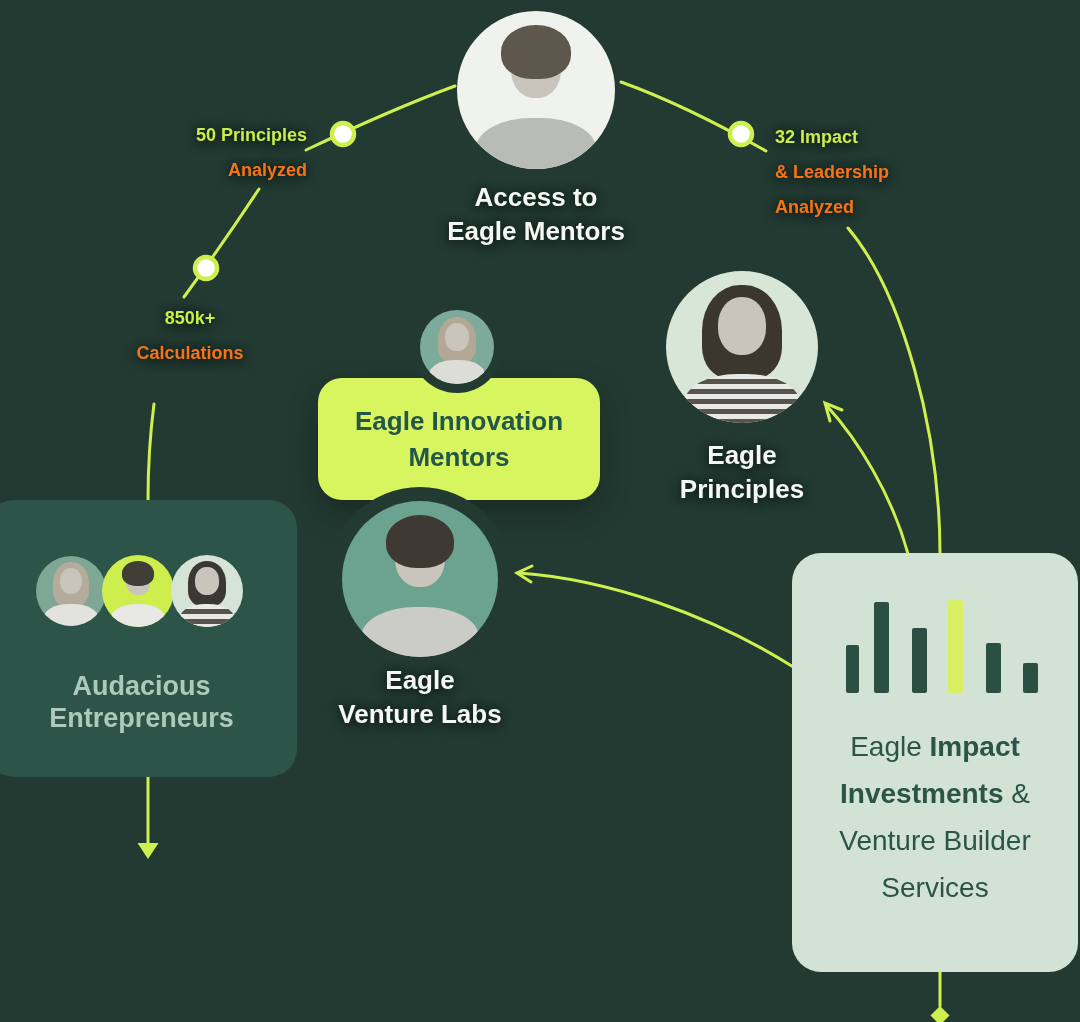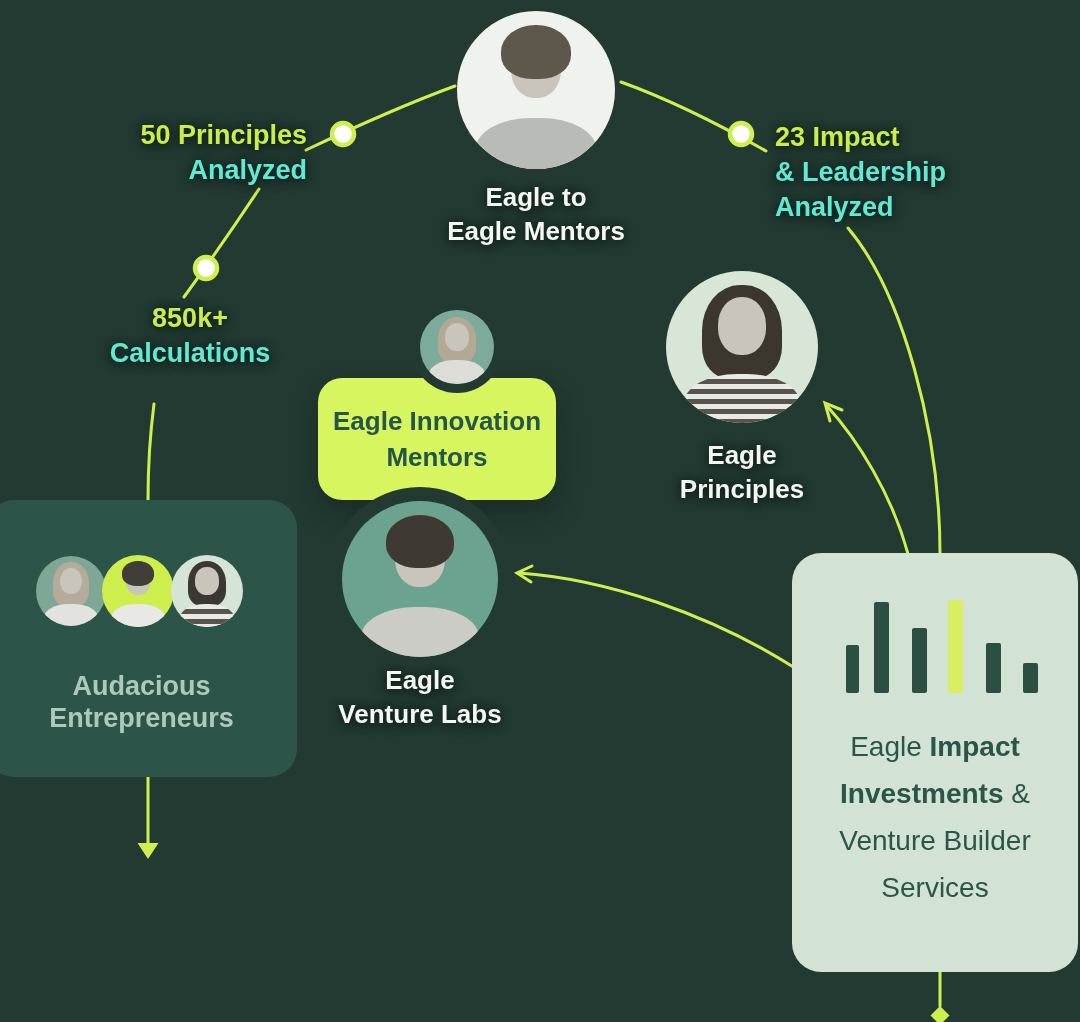--- a/index.html
+++ b/index.html
@@ -5,37 +5,37 @@
   html,body{margin:0;padding:0;background:#17261f;}
   #canvas{
     position:relative;width:1080px;height:1022px;overflow:hidden;
     background:#223A32;
     font-family:"Liberation Sans","DejaVu Sans",sans-serif;
   }
   
   #wires{position:absolute;inset:0;z-index:1;}
 
   
-  .stat{position:absolute;z-index:6;font-weight:700;font-size:27px;line-height:35px;
+  .stat{position:absolute;z-index:6;font-weight:700;font-size:18px;line-height:35px;
         text-shadow:0 2px 12px rgba(14,26,21,.9),0 0 6px rgba(14,26,21,.6);}
   .stat .hl{color:#C9ED49;display:block;}
-  .stat .wh{color:#5eead4;display:block;}
+  .stat .wh{color:#f97316;display:block;}
   .stat-principles{top:118px;right:773px;text-align:right;}
   .stat-impact{top:120px;left:775px;text-align:left;}
   .stat-calculations{top:301px;left:75px;width:230px;text-align:center;}
 
   .node-label{position:absolute;z-index:6;font-weight:700;font-size:26px;line-height:34px;
         color:#F4F7F3;text-align:center;
         text-shadow:0 2px 12px rgba(14,26,21,.9),0 0 6px rgba(14,26,21,.6);}
   .label-mentors{top:180px;left:411px;width:250px;}
   .label-university{top:438px;left:642px;width:200px;}
   .label-venturelabs{top:663px;left:295px;width:250px;}
 
   
-  .card-innovation{position:absolute;z-index:3;left:318px;top:378px;width:238px;height:122px;
+  .card-innovation{position:absolute;z-index:3;left:318px;top:378px;width:282px;height:122px;
         background:#D7F55E;border-radius:24px;box-shadow:0 12px 28px rgba(8,18,14,.35);
         display:flex;align-items:center;justify-content:center;text-align:center;
         color:#24564A;font-weight:700;font-size:26px;line-height:36px;}
   .card-entrepreneurs{position:absolute;z-index:3;left:-14px;top:500px;width:311px;height:277px;
         background:#2D5449;border-radius:28px;}
   .card-entrepreneurs .ent-label{position:absolute;left:0;right:0;top:170px;text-align:center;
         color:#ACCABB;font-weight:700;font-size:27px;line-height:32px;}
   .card-investments{position:absolute;z-index:3;left:792px;top:553px;width:286px;height:419px;
         background:#D2E2D5;border-radius:29px;}
   .card-investments .inv-text{position:absolute;left:0;right:0;top:170px;text-align:center;
@@ -113,31 +113,31 @@
       <circle cx="206" cy="268" r="11"></circle>
     </g>
   </svg>
 
   <div class="avatar av-mentors">
     <div class="shirt"></div>
     <div class="face"></div>
     <div class="hair"></div>
   </div>
   <div class="node-label label-mentors">
-    <span>Eagle to</span><br>
+    <span>Access to</span><br>
     <span>Eagle Mentors</span>
   </div>
 
   <div class="stat stat-principles">
     <span class="hl">50 Principles</span>
     <span class="wh">Analyzed</span>
   </div>
 
   <div class="stat stat-impact">
-    <span class="hl">23 Impact</span>
+    <span class="hl">32 Impact</span>
     <span class="wh">&amp; Leadership</span>
     <span class="wh">Analyzed</span>
   </div>
 
   <div class="stat stat-calculations">
     <span class="hl">850k+</span>
     <span class="wh">Calculations</span>
   </div>
 
   <div class="card-innovation">

